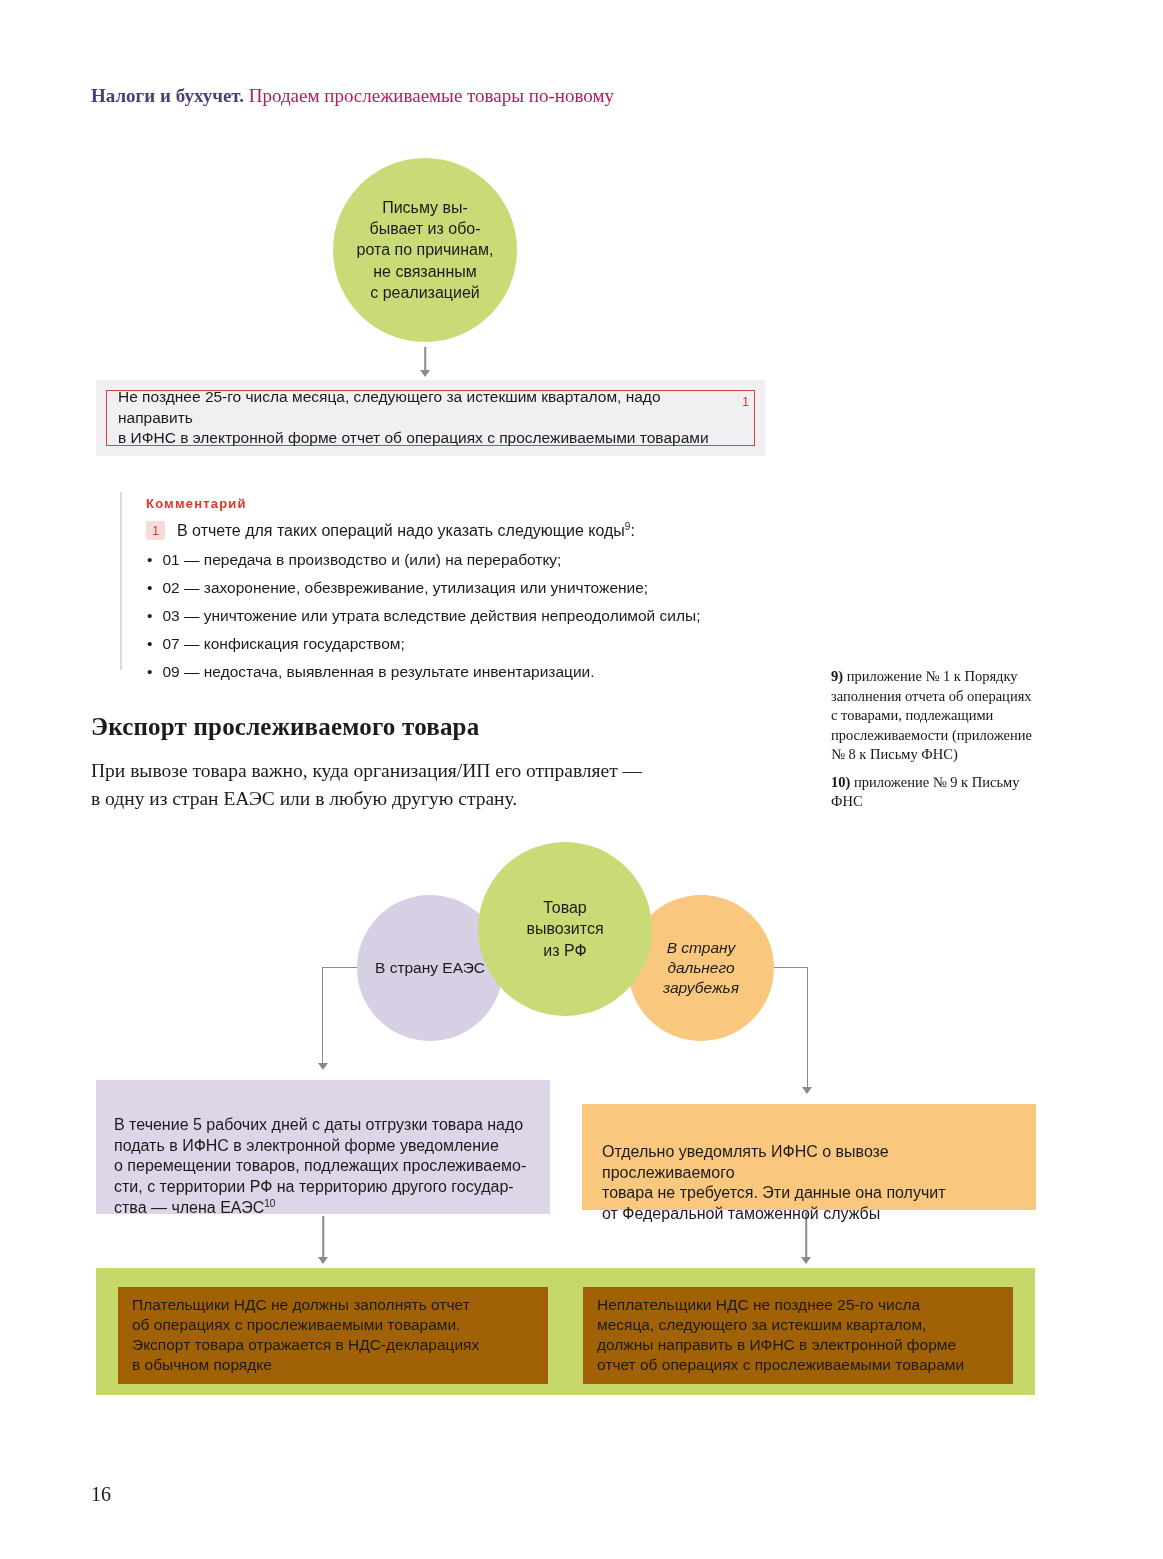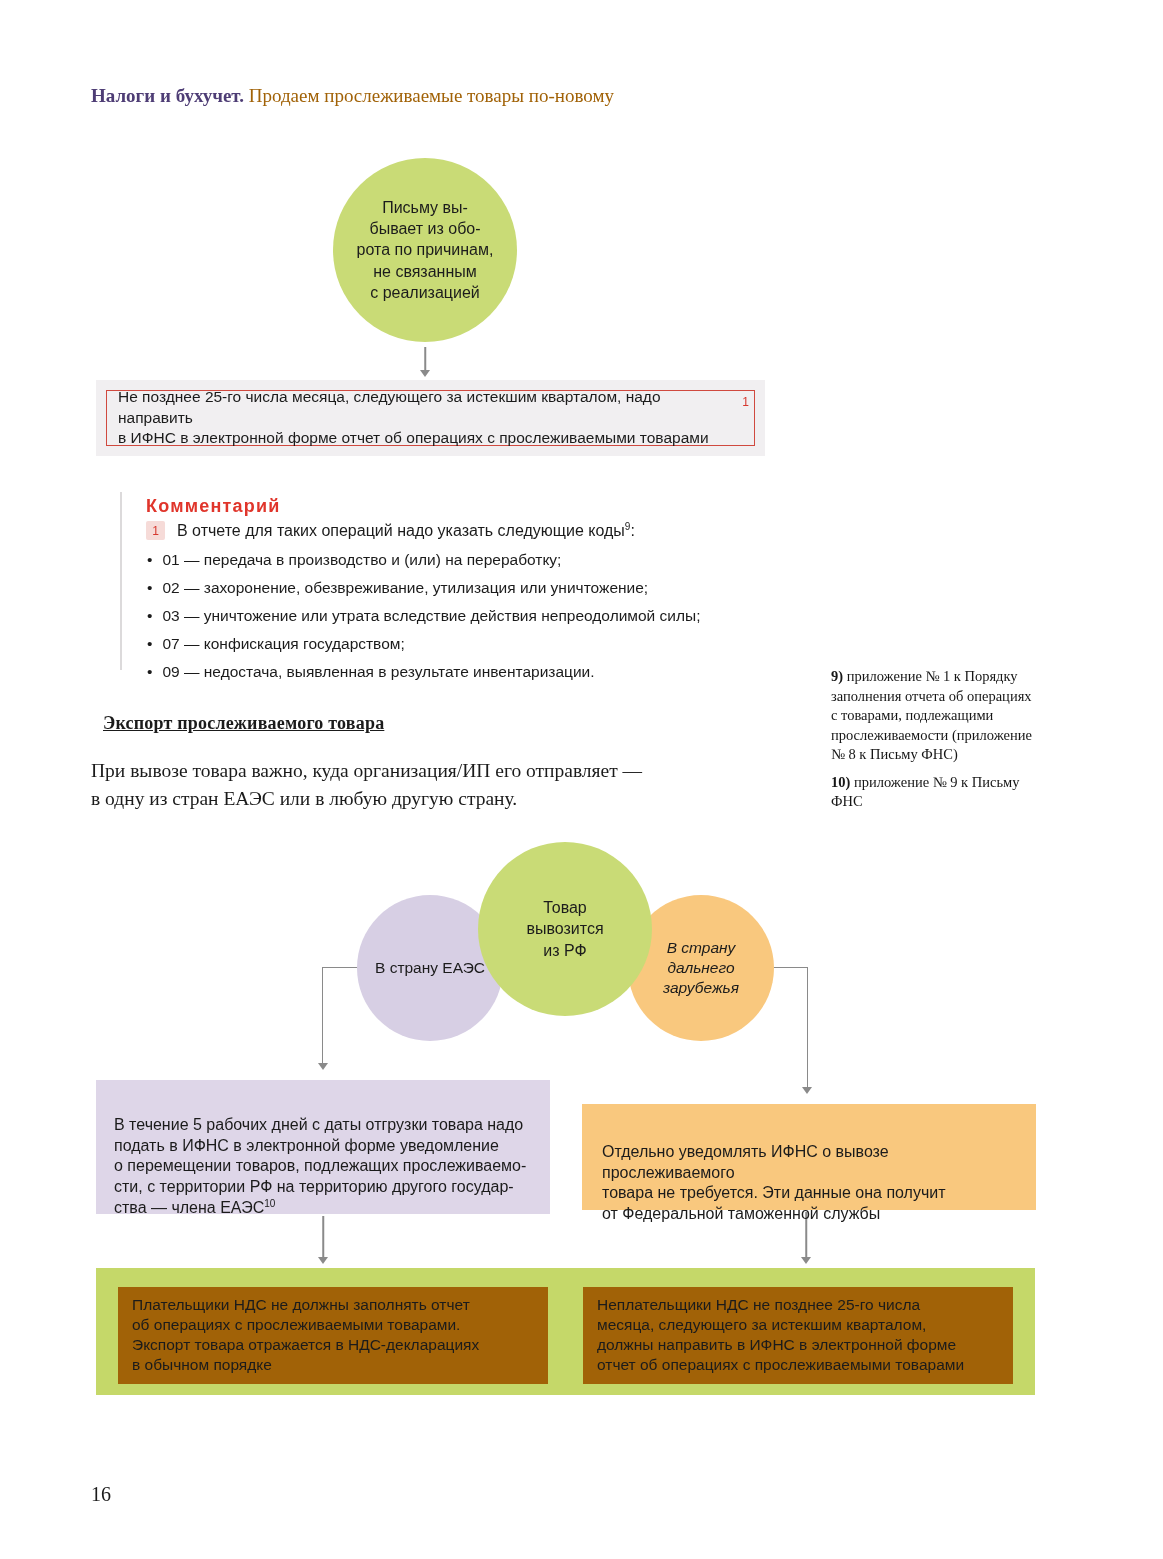--- a/index.html
+++ b/index.html
@@ -10,21 +10,21 @@
     background:#ffffff;
     font-family:"Liberation Sans",sans-serif;
     color:#1b1b1b;
     overflow:hidden;
   }
   .abs{position:absolute;}
 
   
   .header{left:91px;top:85px;font-family:"Liberation Serif",serif;font-size:19px;}
   .hdr-bold{color:#4e3d75;font-weight:bold;}
-  .hdr-rest{color:#a16207;margin-top:40px;}
+  .hdr-rest{color:#be185d;margin-top:40px;}
 
   
   .circle{
     position:absolute;border-radius:50%;
     display:flex;align-items:center;justify-content:center;
     text-align:center;white-space:pre-line;
     font-family:"Liberation Sans",sans-serif;color:#1c1c1c;
   }
   .c1{left:333px;top:158px;width:184px;height:184px;background:#c9db76;font-size:16px;line-height:1.32;}
   .c-green2{left:478px;top:842px;width:174px;height:174px;background:#c9db76;font-size:16px;line-height:1.32;z-index:3;}
@@ -50,36 +50,36 @@
 
   
   .note{left:96px;top:380px;width:669px;height:76px;background:#f1eff1;box-sizing:border-box;padding:10px;}
   .note-inner{position:relative;height:100%;border:1.2px solid #d0493f;box-sizing:border-box;
     display:flex;align-items:center;padding:0 20px 0 11px;
     font-size:15.5px;line-height:1.35;white-space:pre-line;}
   .note-marker{position:absolute;right:5px;top:3px;color:#d6372e;font-size:12px;}
 
   
   .comment-rule{left:120px;top:492px;width:2px;height:178px;background:#dcdadb;}
-  .comment-title{left:146px;top:496px;color:#e0352b;font-weight:bold;font-size:18px;letter-spacing:1.2px;}
+  .comment-title{left:146px;top:496px;color:#e0352b;font-weight:bold;font-size:13px;letter-spacing:1.2px;}
   .comment-marker{left:146px;top:521px;width:19px;height:19px;background:#f6dbd8;color:#d6372e;
     font-size:12px;display:flex;align-items:center;justify-content:center;border-radius:2px;}
   .comment-intro{left:177px;top:522px;font-size:16px;}
   sup{font-size:10px;vertical-align:super;line-height:0;}
   .comment-list{left:147px;top:546px;list-style:none;margin:0;padding:0;font-size:15.5px;}
   .comment-list li{line-height:28px;}
   .comment-list li::before{content:"•";margin-right:10px;}
 
   
   .footnotes{left:823px;top:659px;width:218px;font-family:"Liberation Serif",serif;font-size:14.5px;line-height:1.35;color:#161616;}
   .footnotes p{margin:8px;}
   .footnotes b{font-weight:bold;}
 
   
-  .section-title{left:103px;top:713px;font-family:"Liberation Serif",serif;font-weight:bold;font-size:18px;letter-spacing:0.2px;text-decoration:underline;}
+  .section-title{left:91px;top:713px;font-family:"Liberation Serif",serif;font-weight:bold;font-size:25px;letter-spacing:0.2px;}
   .section-par{left:91px;top:757px;width:730px;font-family:"Liberation Serif",serif;font-size:19.5px;line-height:1.45;white-space:pre-line;}
 
   
   .dbox{position:absolute;box-sizing:border-box;white-space:pre-line;font-size:16px;line-height:1.3;z-index:2;}
   .box-purple{left:96px;top:1080px;width:454px;height:134px;background:#ded6e8;padding:14px 18px;}
   .box-orange{left:582px;top:1104px;width:454px;height:106px;background:#f9c87e;padding:17px 20px;}
 
   .band{left:96px;top:1268px;width:939px;height:127px;background:#c5d869;}
   .wbox{position:absolute;box-sizing:border-box;background:#a16207;white-space:pre-line;
     font-size:15.5px;line-height:1.3;padding:8px 14px;}

